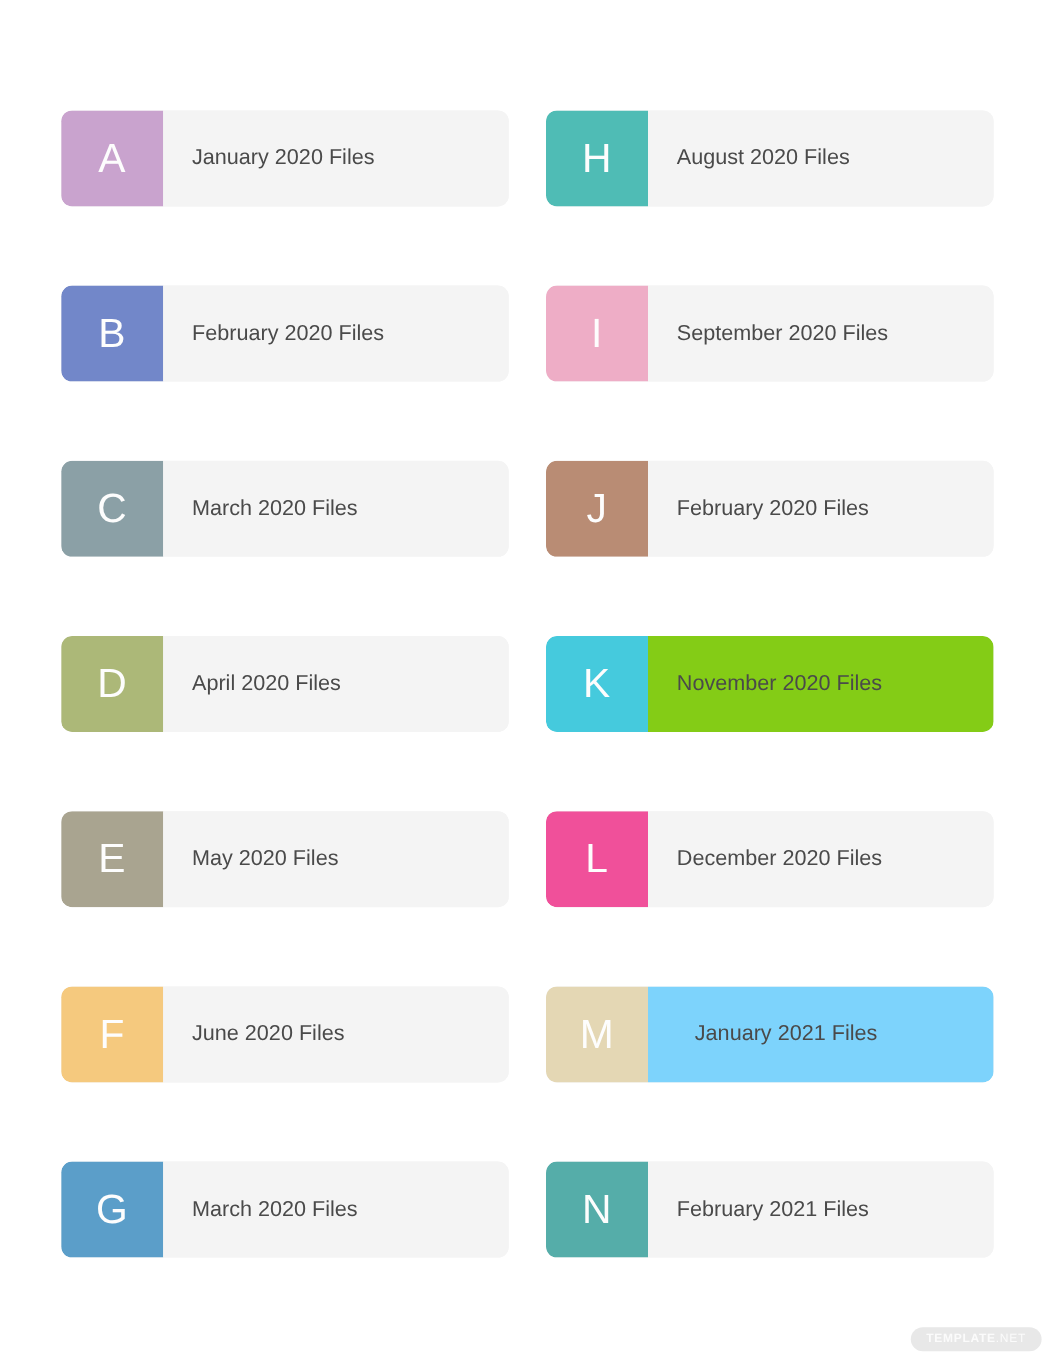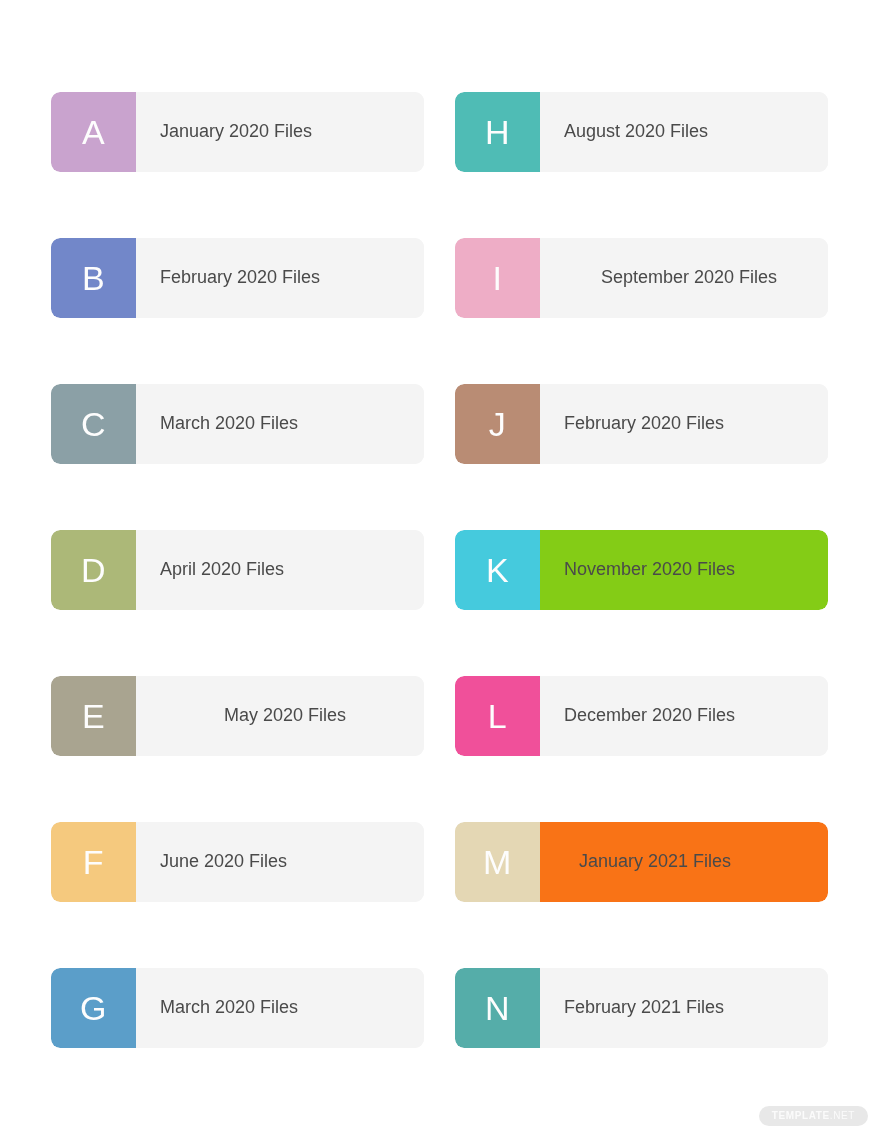--- a/index.html
+++ b/index.html
@@ -149,21 +149,21 @@
       </div>
       <div class="label-body" style="background-color: rgb(244, 244, 244);">
         <span class="label-title" style="color: rgb(74, 74, 74);">April 2020 Files</span>
       </div>
     </div>
 
     <div class="label-card" style="background-color: rgb(244, 244, 244);">
       <div class="label-letter-tab" style="background-color: rgb(169, 164, 144);">
         <span class="label-letter" style="color: rgb(253, 253, 253);">E</span>
       </div>
-      <div class="label-body" style="background-color: rgb(244, 244, 244); justify-content: center;">
+      <div class="label-body" style="background-color: rgb(244, 244, 244);">
         <span class="label-title" style="color: rgb(74, 74, 74);">May 2020 Files</span>
       </div>
     </div>
 
     <div class="label-card" style="background-color: rgb(244, 244, 244);">
       <div class="label-letter-tab" style="background-color: rgb(245, 201, 126);">
         <span class="label-letter" style="color: rgb(253, 253, 253);">F</span>
       </div>
       <div class="label-body" style="background-color: rgb(244, 244, 244);">
         <span class="label-title" style="color: rgb(74, 74, 74);">June 2020 Files</span>
@@ -189,21 +189,21 @@
       </div>
       <div class="label-body" style="background-color: rgb(244, 244, 244);">
         <span class="label-title" style="color: rgb(74, 74, 74);">August 2020 Files</span>
       </div>
     </div>
 
     <div class="label-card" style="background-color: rgb(244, 244, 244);">
       <div class="label-letter-tab" style="background-color: rgb(238, 173, 198);">
         <span class="label-letter" style="color: rgb(253, 253, 253);">I</span>
       </div>
-      <div class="label-body" style="background-color: rgb(244, 244, 244); justify-content: center;">
+      <div class="label-body" style="background-color: rgb(244, 244, 244);">
         <span class="label-title" style="color: rgb(74, 74, 74);">September 2020 Files</span>
       </div>
     </div>
 
     <div class="label-card" style="background-color: rgb(244, 244, 244);">
       <div class="label-letter-tab" style="background-color: rgb(185, 140, 116);">
         <span class="label-letter" style="color: rgb(253, 253, 253);">J</span>
       </div>
       <div class="label-body" style="background-color: rgb(244, 244, 244);">
         <span class="label-title" style="color: rgb(74, 74, 74);">February 2020 Files</span>
@@ -225,21 +225,21 @@
       </div>
       <div class="label-body" style="background-color: rgb(244, 244, 244);">
         <span class="label-title" style="color: rgb(74, 74, 74);">December 2020 Files</span>
       </div>
     </div>
 
     <div class="label-card" style="background-color: rgb(244, 244, 244);">
       <div class="label-letter-tab" style="background-color: rgb(228, 215, 180);">
         <span class="label-letter" style="color: rgb(253, 253, 253);">M</span>
       </div>
-      <div class="label-body" style="background-color: #f97316; padding-left: 39px;">
+      <div class="label-body" style="background-color: #7dd3fc; padding-left: 39px;">
         <span class="label-title" style="color: rgb(74, 74, 74);">January 2021 Files</span>
       </div>
     </div>
 
     <div class="label-card" style="background-color: rgb(244, 244, 244);">
       <div class="label-letter-tab" style="background-color: rgb(85, 173, 169);">
         <span class="label-letter" style="color: rgb(253, 253, 253);">N</span>
       </div>
       <div class="label-body" style="background-color: rgb(244, 244, 244);">
         <span class="label-title" style="color: rgb(74, 74, 74);">February 2021 Files</span>

